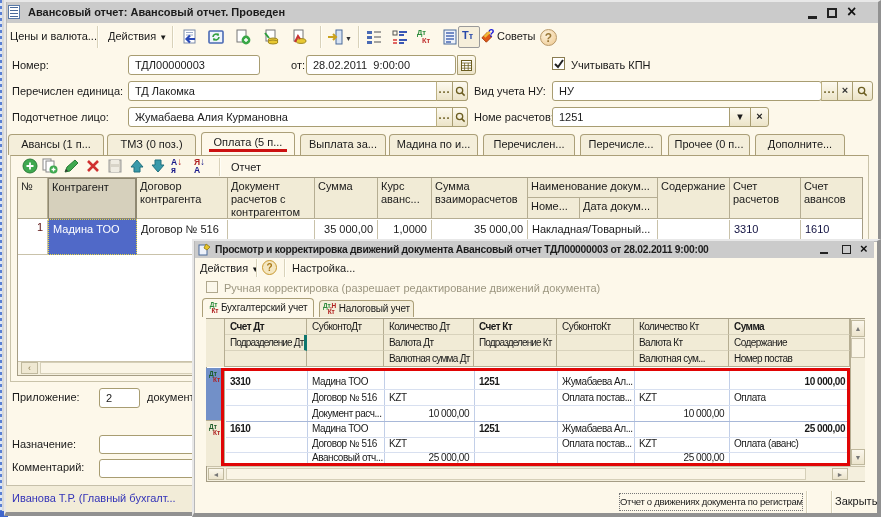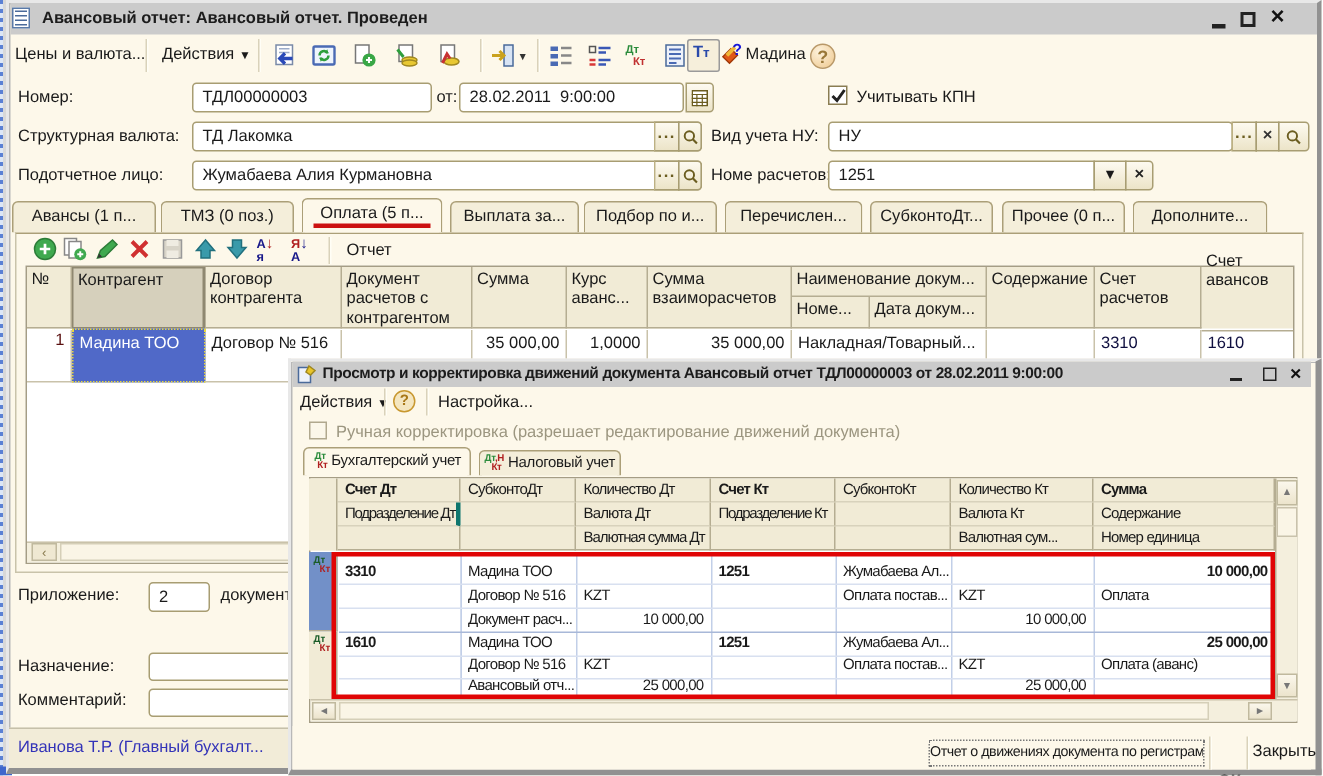--- a/index.html
+++ b/index.html
@@ -94,38 +94,38 @@
     <rect x="2" y="1" width="12" height="14" fill="#eef2fa" stroke="#4a6a9a"></rect>
     <path d="M4 4h8M4 7h8M4 10h8M4 13h5" stroke="#4a6ab4" stroke-width="1.3"></path>
   </svg>
 <div class="ab" style="left:458px;top:26px;width:22px;height:22px;background:#f6efdb;border:1px solid #9a9a9a;border-radius:2px"></div>
 <div class="ab" style="left:462px;top:29px;font-size:11px;font-weight:bold;color:#2a4aaa">T<span style="font-size:9px">т</span></div>
 <svg class="ic" style="left:481px;top:28px" viewBox="0 0 18 18">
     <path d="M1 11l6-6 5 5-6 6z" fill="#e05818" stroke="#a03808"></path>
     <path d="M3 9l6-6 2 2-6 6z" fill="#f0b838"></path>
     <text x="8" y="10" font-size="12" font-weight="bold" fill="#1818d8" font-family="Liberation Sans">?</text>
   </svg>
-<div class="ab lbl" style="left:497px;top:30px">Мадина</div>
+<div class="ab lbl" style="left:497px;top:30px">Советы</div>
 <div class="ab" style="left:540px;top:29px;width:17px;height:17px;border-radius:50%;background:radial-gradient(circle at 35% 30%,#fdf2dc,#eec88e);border:1px solid #b89868;color:#9a7838;font-weight:bold;text-align:center;line-height:16px;font-size:12px">?</div>
 
 <div class="ab lbl" style="left:12px;top:59px">Номер:</div>
-<div class="ab fld" style="left:128px;top:55px;width:160px;height:20px;padding:3px 6px">ТДЛ00000003</div>
+<div class="ab fld" style="left:128px;top:55px;width:132px;height:20px;padding:3px 6px">ТДЛ00000003</div>
 <div class="ab lbl" style="left:291px;top:59px">от:</div>
 <div class="ab fld" style="left:306px;top:55px;width:150px;height:20px;padding:3px 6px">28.02.2011&nbsp;&nbsp;9:00:00</div>
 <div class="ab fbtn" style="left:457px;top:55px;width:19px;height:20px;border-radius:0 3px 3px 0"><svg width="11" height="11" style="margin-top:4px" viewBox="0 0 11 11">
       <rect x="0.5" y="0.5" width="10" height="10" fill="#fff" stroke="#6b5d20"></rect>
       <path d="M0 3h11M3.6 3v8M7.2 3v8M0 5.6h11M0 8.2h11" stroke="#6b5d20" stroke-width="0.8"></path>
     </svg></div>
 <div class="ab" style="left:552px;top:57px;width:13px;height:13px;background:#fff;border:1px solid #8a7d52"></div>
 <svg class="ab" style="left:553px;top:58px" width="12" height="12" viewBox="0 0 12 12">
     <path d="M2 6l3 3 5-7" stroke="#222" stroke-width="2" fill="none"></path>
   </svg>
 <div class="ab lbl" style="left:571px;top:59px">Учитывать КПН</div>
 
-<div class="ab lbl" style="left:12px;top:85px">Структурная валюта:</div>
+<div class="ab lbl" style="left:12px;top:85px">Перечислен единица:</div>
 <div class="ab fld" style="left:128px;top:81px;width:340px;height:20px;padding:3px 6px">ТД Лакомка</div>
 <div class="ab fbtn" style="left:436px;top:81px;width:17px;height:20px;border-left:1px solid #bdb183;border-top:1px solid #a89d72;border-bottom:1px solid #a89d72;font-weight:bold;letter-spacing:1px;line-height:14px">...</div>
 <div class="ab fbtn" style="left:452px;top:81px;width:16px;height:20px;border-radius:0 3px 3px 0"><svg width="11" height="11" style="margin-top:4px" viewBox="0 0 12 12">
       <circle cx="5" cy="5" r="3.4" fill="none" stroke="#6b5d20" stroke-width="1.4"></circle>
       <path d="M7.5 7.5l3 3" stroke="#6b5d20" stroke-width="1.6"></path>
     </svg></div>
 <div class="ab lbl" style="left:474px;top:85px">Вид учета НУ:</div>
 <div class="ab fld" style="left:552px;top:81px;width:270px;height:20px;padding:3px 6px">НУ</div>
 <div class="ab fbtn" style="left:821px;top:81px;width:17px;height:20px;border-left:1px solid #bdb183;border-top:1px solid #a89d72;border-bottom:1px solid #a89d72;font-weight:bold;letter-spacing:1px;line-height:14px">...</div>
 <div class="ab fbtn" style="left:837px;top:81px;width:16px;height:20px;font-weight:bold;color:#333;line-height:17px">×</div>
@@ -142,23 +142,23 @@
       <path d="M7.5 7.5l3 3" stroke="#6b5d20" stroke-width="1.6"></path>
     </svg></div>
 <div class="ab lbl" style="left:474px;top:111px">Номе расчетов:</div>
 <div class="ab fld" style="left:552px;top:107px;width:178px;height:20px;border-radius:3px 0 0 3px;padding:3px 6px">1251</div>
 <div class="ab fbtn" style="left:729px;top:107px;width:22px;height:20px;font-size:9.5px;color:#1a1a1a;line-height:18px">▼</div>
 <div class="ab fbtn" style="left:750px;top:107px;width:19px;height:20px;border-radius:0 3px 3px 0;font-weight:bold;color:#222;line-height:17px">×</div>
 
 <div class="tab" style="left:8px;top:134px;width:96px;height:21px">Авансы (1 п...</div>
 <div class="tab" style="left:107px;top:134px;width:89px;height:21px">ТМЗ (0 поз.)</div>
 <div class="tab" style="left:300px;top:134px;width:86px;height:21px">Выплата за...</div>
-<div class="tab" style="left:389px;top:134px;width:89px;height:21px">Подбор по и...</div>
+<div class="tab" style="left:389px;top:134px;width:89px;height:21px">Мадина по и...</div>
 <div class="tab" style="left:483px;top:134px;width:92px;height:21px">Перечислен...</div>
-<div class="tab" style="left:580px;top:134px;width:82px;height:21px">СубконтоДт...</div>
+<div class="tab" style="left:580px;top:134px;width:82px;height:21px">Перечисле...</div>
 <div class="tab" style="left:668px;top:134px;width:82px;height:21px">Прочее (0 п...</div>
 <div class="tab" style="left:755px;top:134px;width:90px;height:21px">Дополните...</div>
 <div class="tab" style="left:201px;top:132px;width:94px;height:23px;background:#fdf8ea;z-index:2">Оплата (5 п...</div>
 <div class="ab" style="left:209px;top:149px;width:78px;height:3px;background:#cc1111;z-index:3"></div>
 
 <div class="ab" style="left:10px;top:155px;width:859px;height:227px;border:1px solid #c9c3aa;border-top:1px solid #ab9f78;z-index:1"></div>
 
 <svg class="ic" style="left:22px;top:158px;z-index:2" viewBox="0 0 16 16">
     <circle cx="8" cy="8" r="7" fill="#3fa94f" stroke="#2c7c38"></circle>
     <path d="M4.5 8h7M8 4.5v7" stroke="#fff" stroke-width="1.8"></path>
@@ -200,21 +200,21 @@
 <div class="hc" style="left:137px;top:178px;width:91px;height:41px;z-index:2">Договор контрагента</div>
 <div class="hc" style="left:228px;top:178px;width:87px;height:41px;z-index:2">Документ расчетов с контрагентом</div>
 <div class="hc" style="left:315px;top:178px;width:63px;height:41px;z-index:2">Сумма</div>
 <div class="hc" style="left:378px;top:178px;width:54px;height:41px;z-index:2">Курс аванс...</div>
 <div class="hc" style="left:432px;top:178px;width:96px;height:41px;z-index:2">Сумма взаиморасчетов</div>
 <div class="hc" style="left:528px;top:178px;width:130px;height:20px;z-index:2">Наименование докум...</div>
 <div class="hc" style="left:528px;top:198px;width:52px;height:21px;z-index:2">Номе...</div>
 <div class="hc" style="left:580px;top:198px;width:78px;height:21px;z-index:2">Дата докум...</div>
 <div class="hc" style="left:658px;top:178px;width:72px;height:41px;z-index:2">Содержание</div>
 <div class="hc" style="left:730px;top:178px;width:71px;height:41px;z-index:2">Счет расчетов</div>
-<div class="hc" style="left:801px;top:166px;width:61px;height:55px;z-index:2;border-right:none">Счет авансов</div>
+<div class="hc" style="left:801px;top:178px;width:61px;height:41px;z-index:2;border-right:none">Счет авансов</div>
 
 <div class="dc num" style="left:18px;top:220px;width:30px;height:35px;z-index:2;border-right:1px solid #c9c2aa;border-bottom:1px solid #c9c2aa;color:#5a1010">1</div>
 <div class="dc" style="left:48px;top:219px;width:89px;height:36px;z-index:2;background:#5069c8;color:#fff;border:1px dotted #e8d840;padding-top:3px">Мадина ТОО</div>
 <div class="dc" style="left:137px;top:220px;width:91px;height:35px;z-index:2;border-right:1px solid #c9c2aa;border-bottom:1px solid #c9c2aa;padding-top:3px">Договор № 516</div>
 <div class="dc" style="left:228px;top:220px;width:87px;height:35px;z-index:2;border-right:1px solid #c9c2aa;border-bottom:1px solid #c9c2aa"></div>
 <div class="dc num" style="left:315px;top:220px;width:63px;height:35px;z-index:2;border-right:1px solid #c9c2aa;border-bottom:1px solid #c9c2aa;padding-top:3px">35 000,00</div>
 <div class="dc num" style="left:378px;top:220px;width:54px;height:35px;z-index:2;border-right:1px solid #c9c2aa;border-bottom:1px solid #c9c2aa;padding-top:3px">1,0000</div>
 <div class="dc num" style="left:432px;top:220px;width:96px;height:35px;z-index:2;border-right:1px solid #c9c2aa;border-bottom:1px solid #c9c2aa;padding-top:3px">35 000,00</div>
 <div class="dc" style="left:528px;top:220px;width:130px;height:35px;z-index:2;border-right:1px solid #c9c2aa;border-bottom:1px solid #c9c2aa;padding-top:3px">Накладная/Товарный...</div>
 <div class="dc" style="left:658px;top:220px;width:72px;height:35px;z-index:2;border-right:1px solid #c9c2aa;border-bottom:1px solid #c9c2aa"></div>
@@ -273,21 +273,21 @@
 <div class="hc2" style="left:474px;top:335px;width:83px;height:16px;z-index:14;border-right:1px solid #b5ad92;border-bottom:1px solid #d8d2bc;letter-spacing:-0.85px">Подразделение Кт</div>
 <div class="hc2" style="left:557px;top:335px;width:77px;height:16px;z-index:14;border-right:1px solid #b5ad92;border-bottom:1px solid #d8d2bc"></div>
 <div class="hc2" style="left:634px;top:335px;width:95px;height:16px;z-index:14;border-right:1px solid #b5ad92;border-bottom:1px solid #d8d2bc">Валюта Кт</div>
 <div class="hc2" style="left:729px;top:335px;width:121px;height:16px;z-index:14;border-right:1px solid #b5ad92;border-bottom:1px solid #d8d2bc">Содержание</div>
 <div class="hc2" style="left:225px;top:351px;width:82px;height:16px;z-index:14;border-right:1px solid #b5ad92;border-bottom:1px solid #b5ad92"></div>
 <div class="hc2" style="left:307px;top:351px;width:77px;height:16px;z-index:14;border-right:1px solid #b5ad92;border-bottom:1px solid #b5ad92"></div>
 <div class="hc2" style="left:384px;top:351px;width:90px;height:16px;z-index:14;border-right:1px solid #b5ad92;border-bottom:1px solid #b5ad92;letter-spacing:-0.7px">Валютная сумма Дт</div>
 <div class="hc2" style="left:474px;top:351px;width:83px;height:16px;z-index:14;border-right:1px solid #b5ad92;border-bottom:1px solid #b5ad92"></div>
 <div class="hc2" style="left:557px;top:351px;width:77px;height:16px;z-index:14;border-right:1px solid #b5ad92;border-bottom:1px solid #b5ad92"></div>
 <div class="hc2" style="left:634px;top:351px;width:95px;height:16px;z-index:14;border-right:1px solid #b5ad92;border-bottom:1px solid #b5ad92">Валютная сум...</div>
-<div class="hc2" style="left:729px;top:351px;width:121px;height:16px;z-index:14;border-right:1px solid #b5ad92;border-bottom:1px solid #b5ad92">Номер единица</div>
+<div class="hc2" style="left:729px;top:351px;width:121px;height:16px;z-index:14;border-right:1px solid #b5ad92;border-bottom:1px solid #b5ad92">Номер постав</div>
 <div class="ab" style="left:206px;top:319px;width:19px;height:48px;background:#f1ebd6;border-right:1px solid #b5ad92;z-index:14"></div>
 <div class="ab" style="left:206px;top:368px;width:19px;height:53px;background:#7290c8;border-right:1px solid #b5ad92;border-bottom:1px solid #b5ad92;z-index:14"></div>
 <div class="ab" style="left:206px;top:421px;width:19px;height:45px;background:#f1ebd6;border-right:1px solid #b5ad92;z-index:14"></div>
 <div class="ab" style="left:209px;top:371px;font-size:6.5px;font-weight:bold;line-height:6px;z-index:15"><span style="color:#1a5c28">Дт</span><br><span style="color:#b02020;margin-left:4px">Кт</span></div>
 <div class="ab" style="left:209px;top:424px;font-size:6.5px;font-weight:bold;line-height:6px;z-index:15"><span style="color:#1a5c28">Дт</span><br><span style="color:#b02020;margin-left:4px">Кт</span></div>
 <div class="ab" style="left:307px;top:368px;width:1px;height:98px;background:#c2cfe8;z-index:14"></div>
 <div class="ab" style="left:384px;top:368px;width:1px;height:98px;background:#c2cfe8;z-index:14"></div>
 <div class="ab" style="left:474px;top:368px;width:1px;height:98px;background:#c2cfe8;z-index:14"></div>
 <div class="ab" style="left:557px;top:368px;width:1px;height:98px;background:#c2cfe8;z-index:14"></div>
 <div class="ab" style="left:634px;top:368px;width:1px;height:98px;background:#c2cfe8;z-index:14"></div>

